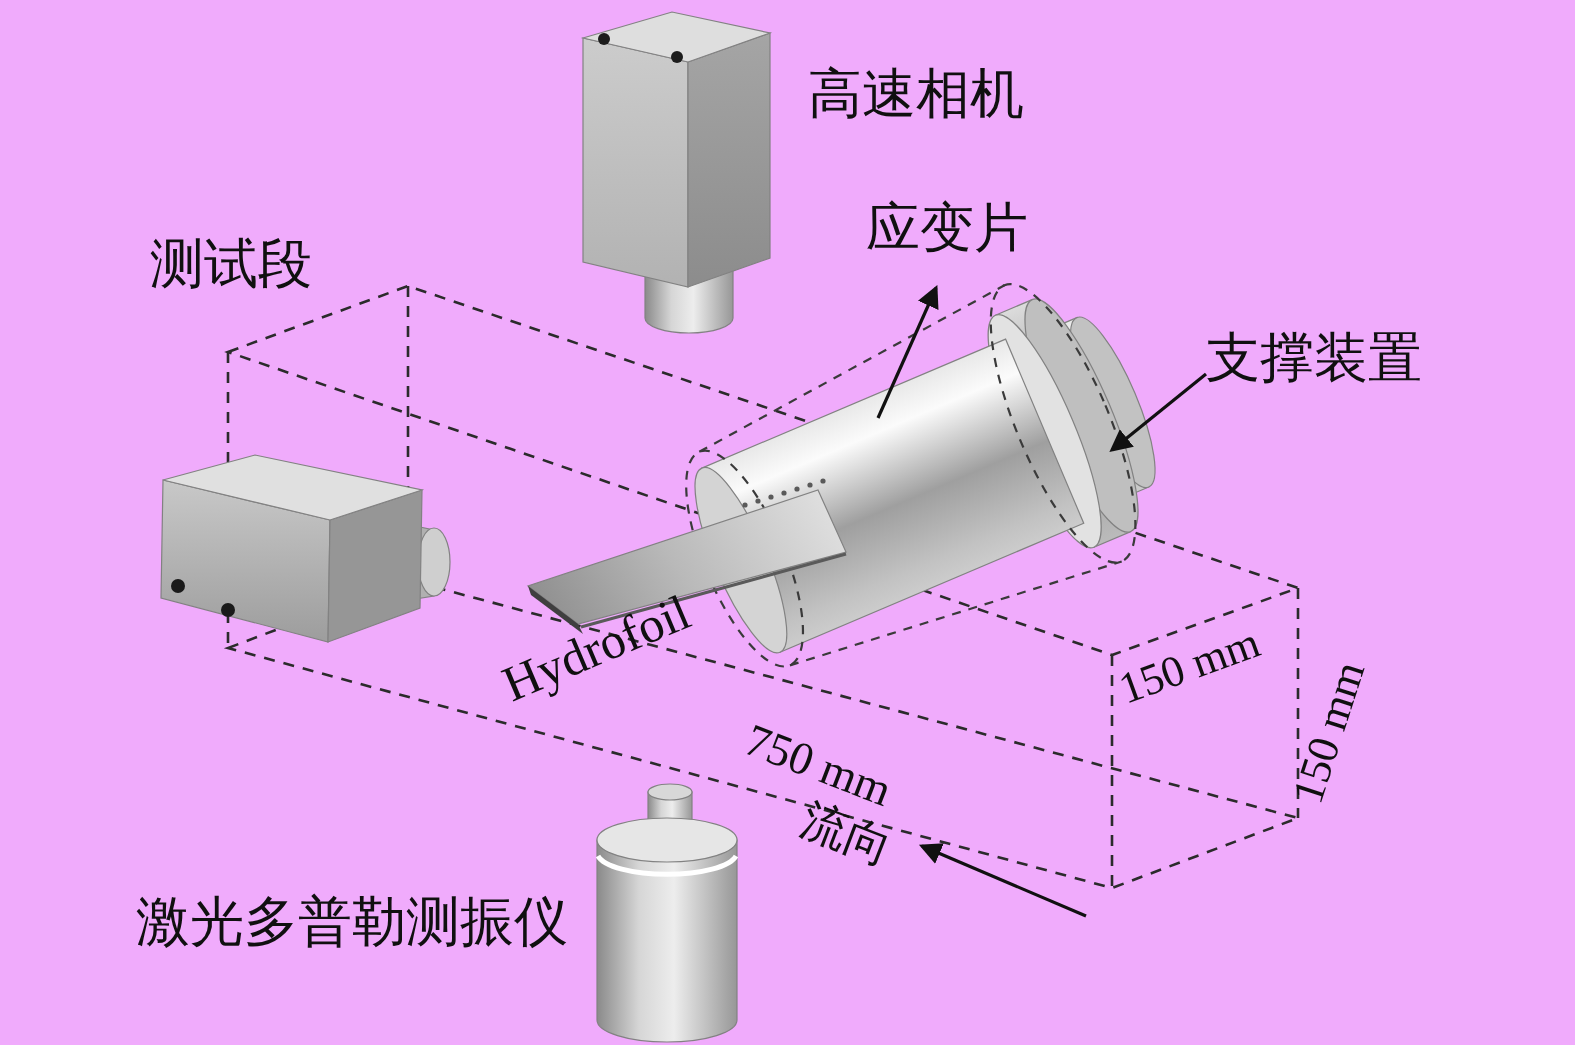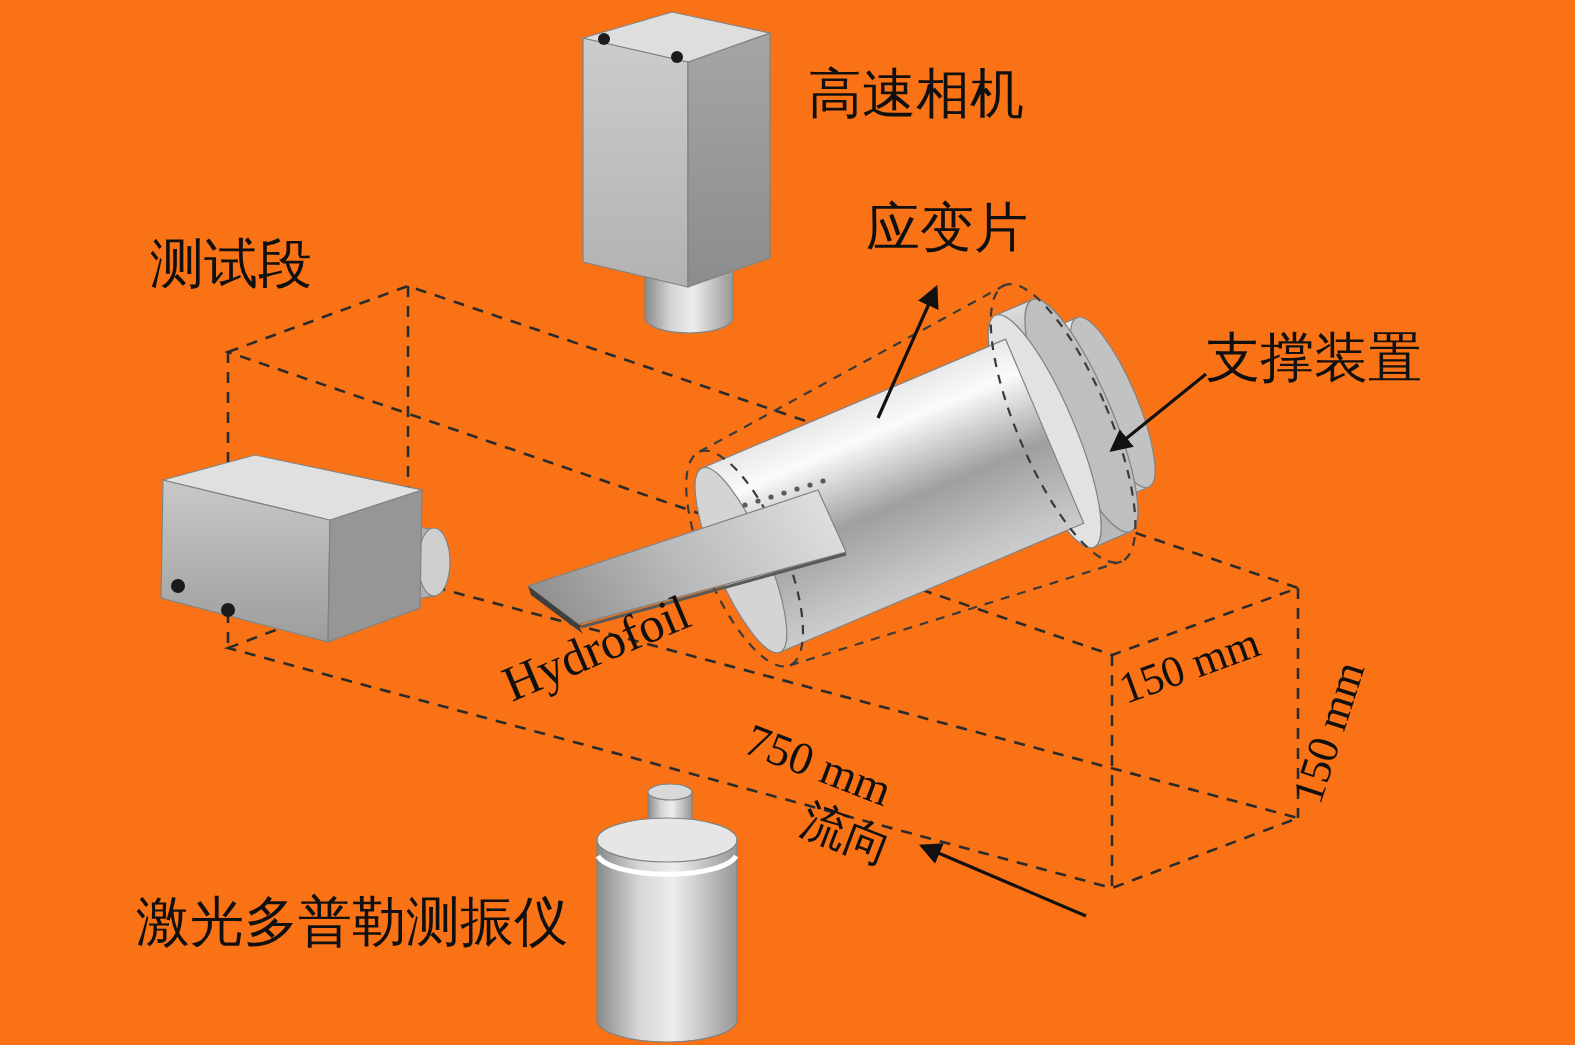--- a/index.html
+++ b/index.html
@@ -1,16 +1,16 @@
 <!DOCTYPE html>
 <html><head>
 <meta charset="utf-8">
 <style>
   html,body{margin:0;padding:0;background:#ffffff;}
-  .stage{position:relative;width:1575px;height:1045px;background:#f97316;overflow:hidden;
+  .stage{position:relative;width:1575px;height:1045px;background:#f0abfc;overflow:hidden;
          font-family:"Liberation Sans",sans-serif;}
   svg{display:block;}
   .dash{fill:none;stroke:#2b2b2b;stroke-width:2.6;stroke-dasharray:11 9;}
   .dash-thin{fill:none;stroke:#3a3a3a;stroke-width:2.2;stroke-dasharray:9 8;}
   .edge{stroke:#828282;stroke-width:1.2;}
   .cn{font-family:"Liberation Sans",sans-serif;fill:#101010;}
   .ser{font-family:"Liberation Serif",serif;fill:#101010;}
   .arrow-line{stroke:#111111;stroke-width:3.2;fill:none;}
 </style>
 </head>

